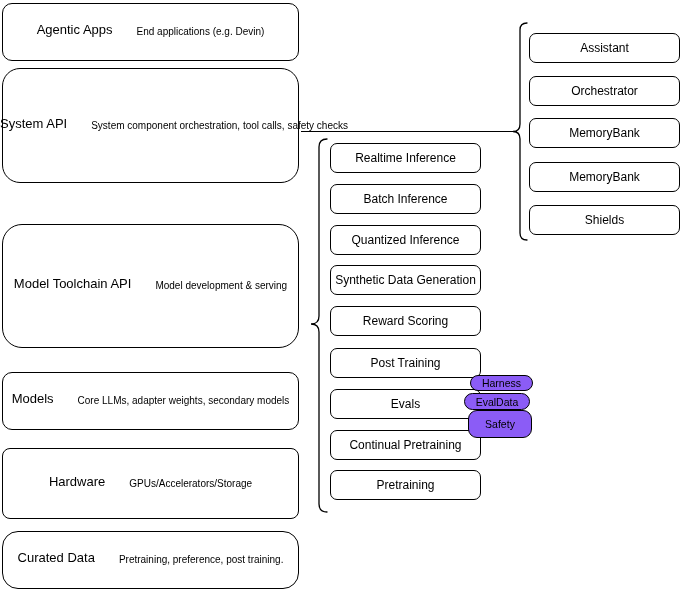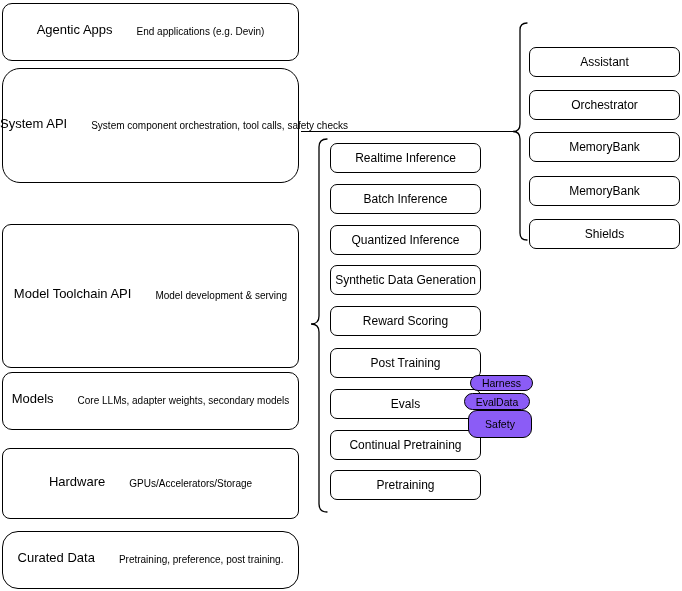--- a/index.html
+++ b/index.html
@@ -38,21 +38,21 @@
     position: absolute;
     background: #ffffff;
     border: 1.5px solid #000000;
     border-radius: 7px;
     display: flex; align-items: center; justify-content: center;
     font-size: 12px;
     white-space: nowrap;
     z-index: 1;
   }
   .mid   { left: 330px; width: 151px; height: 30px; }
-  .right { left: 529px; width: 151px; height: 30px; margin-top: 14px; }
+  .right { left: 529px; width: 151px; height: 30px; }
   
   .tag {
     position: absolute;
     background: #8b5cf6;
     border: 1.3px solid #000000;
     border-radius: 9px;
     display: flex; align-items: center; justify-content: center;
     font-size: 10.5px;
     white-space: nowrap;
     z-index: 3;
@@ -75,21 +75,21 @@
   <div class="lbox" style="top:3px; height:58px; border-radius:10px">
     <div class="title">Agentic Apps</div>
     <div class="subtitle">End applications (e.g. Devin)</div>
   </div>
 
   <div class="lbox" style="top:68px; height:115px; border-radius:18px">
     <div class="title">Agentic System API</div>
     <div class="subtitle">System component orchestration, tool calls, safety checks</div>
   </div>
 
-  <div class="lbox" style="top:224px; height:144px; border-radius:9px">
+  <div class="lbox" style="top:224px; height:124px; border-radius:20px">
     <div class="title">Model Toolchain API</div>
     <div class="subtitle">Model development &amp; serving</div>
   </div>
 
   <div class="lbox" style="top:372px; height:58px; border-radius:10px">
     <div class="title">Models</div>
     <div class="subtitle">Core LLMs, adapter weights, secondary models</div>
   </div>
 
   <div class="lbox" style="top:448px; height:71px; border-radius:8px">

